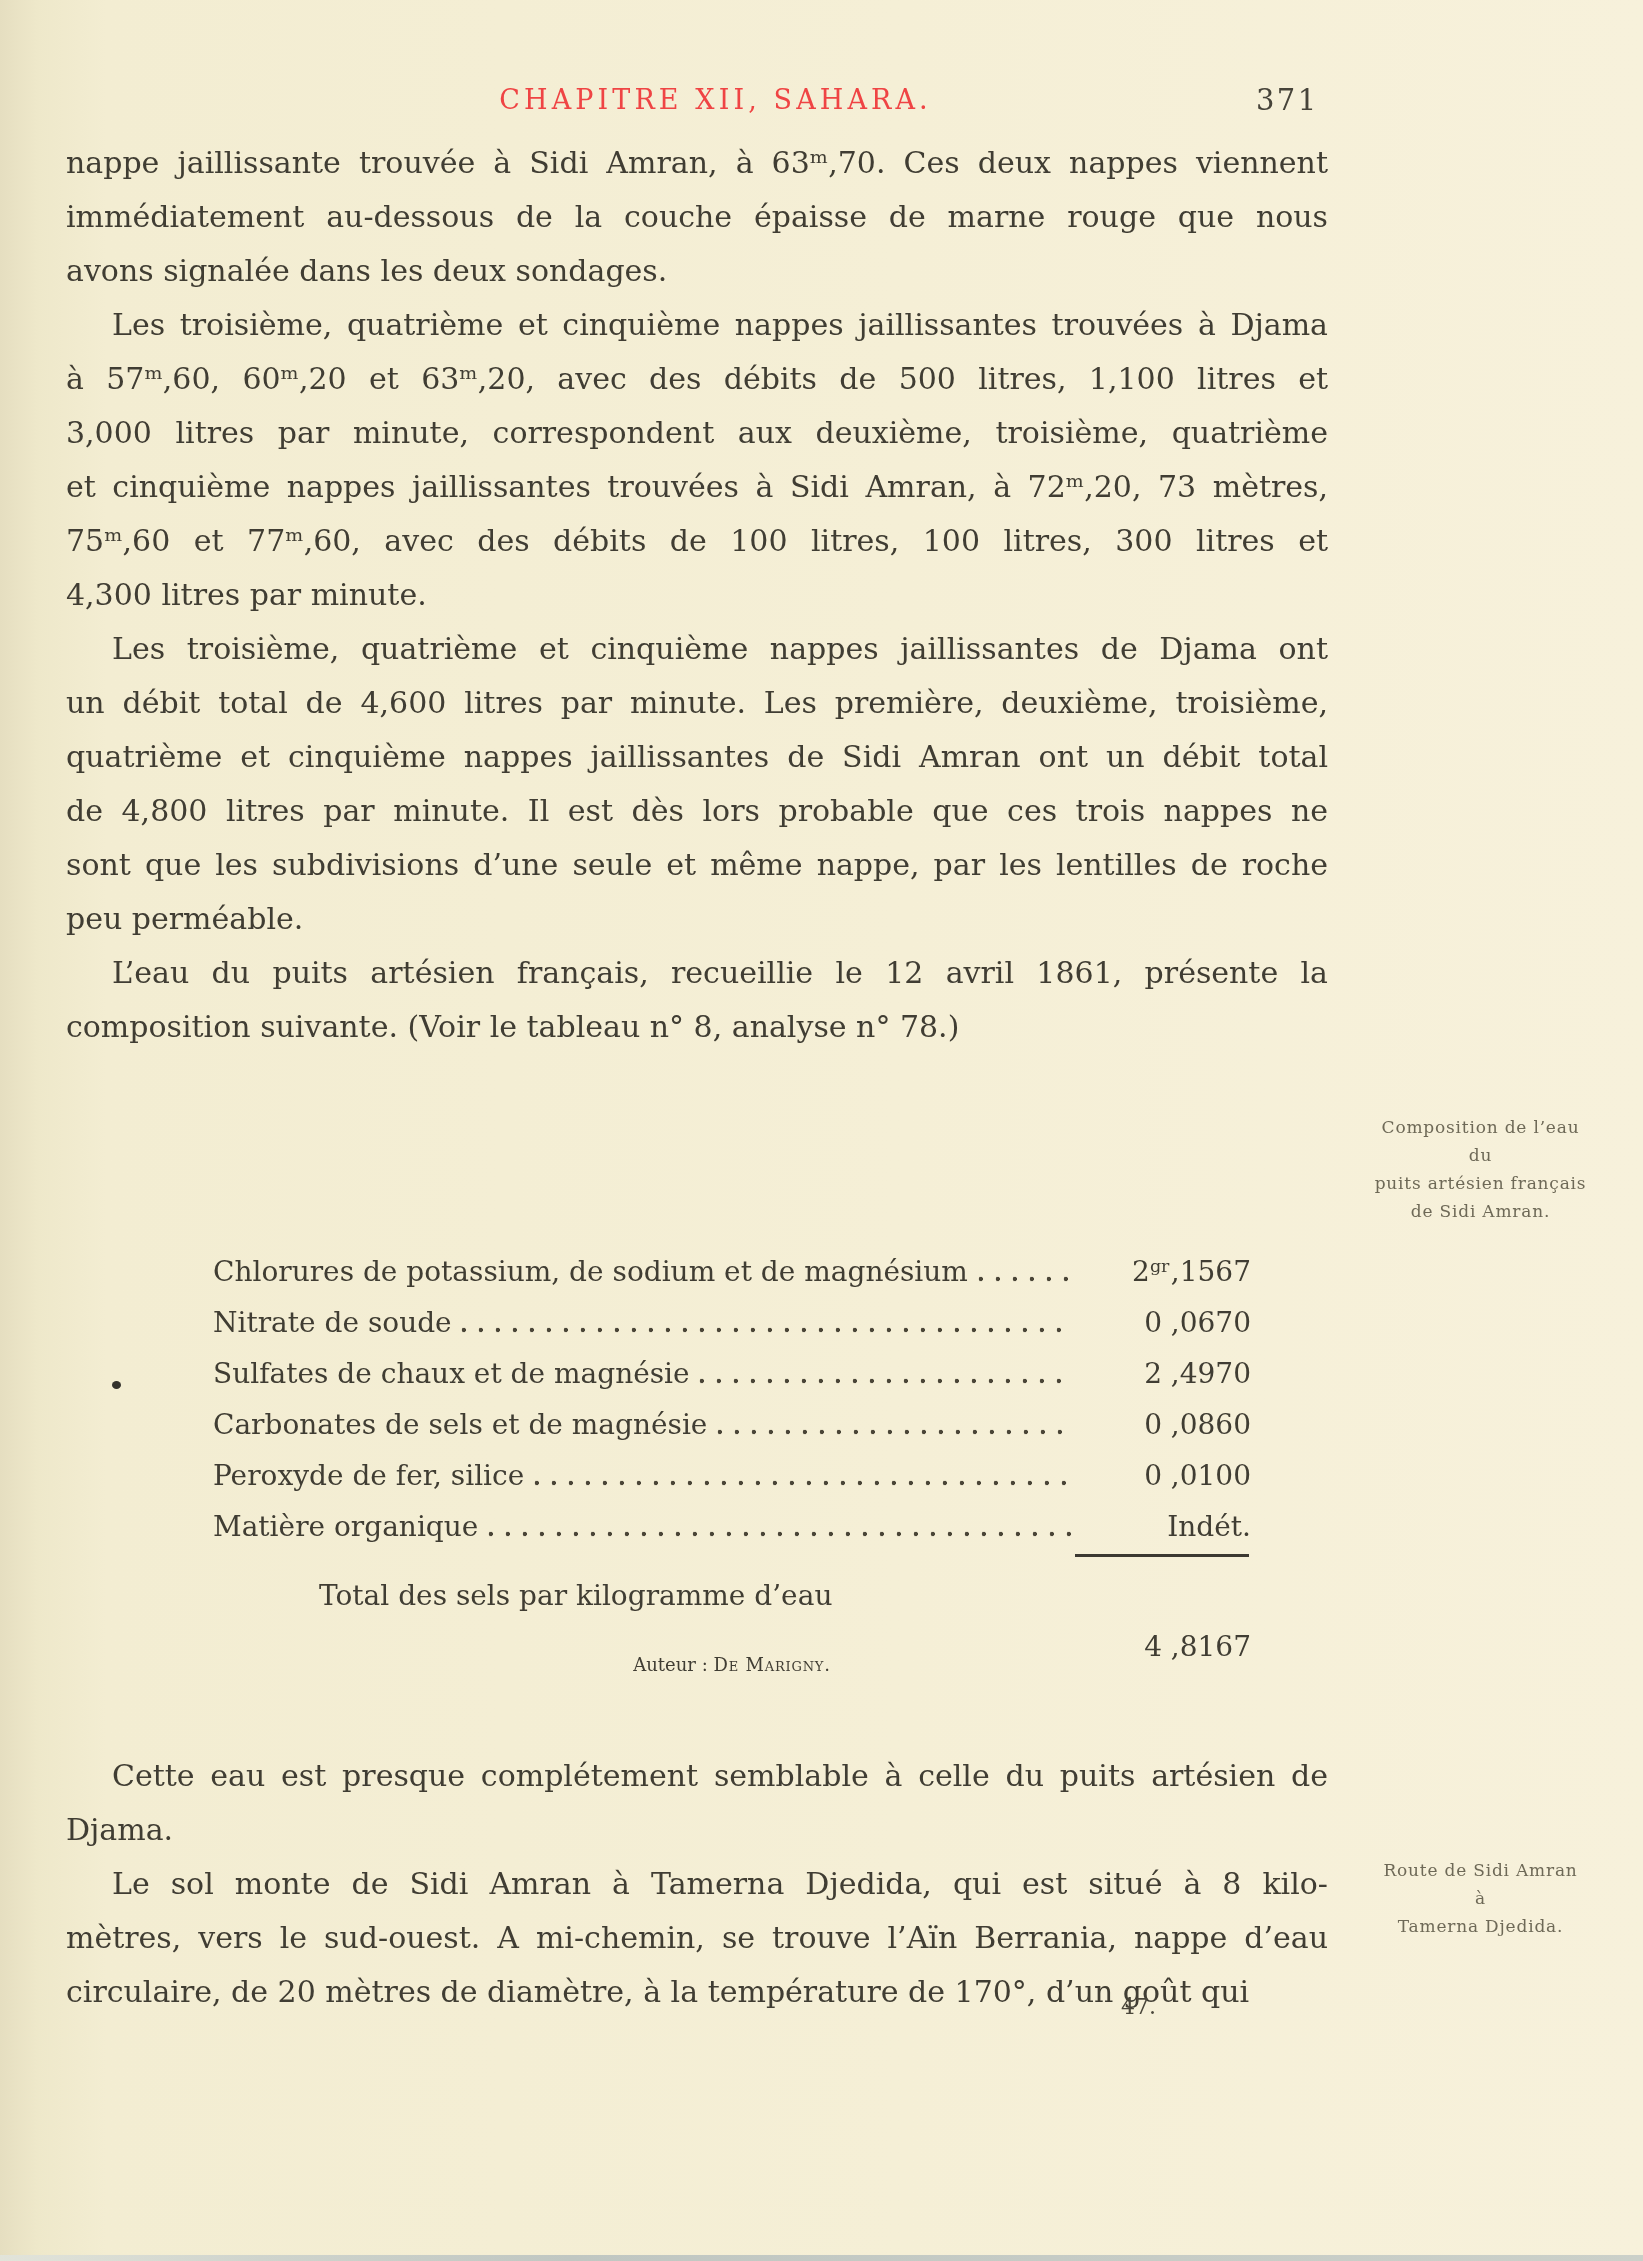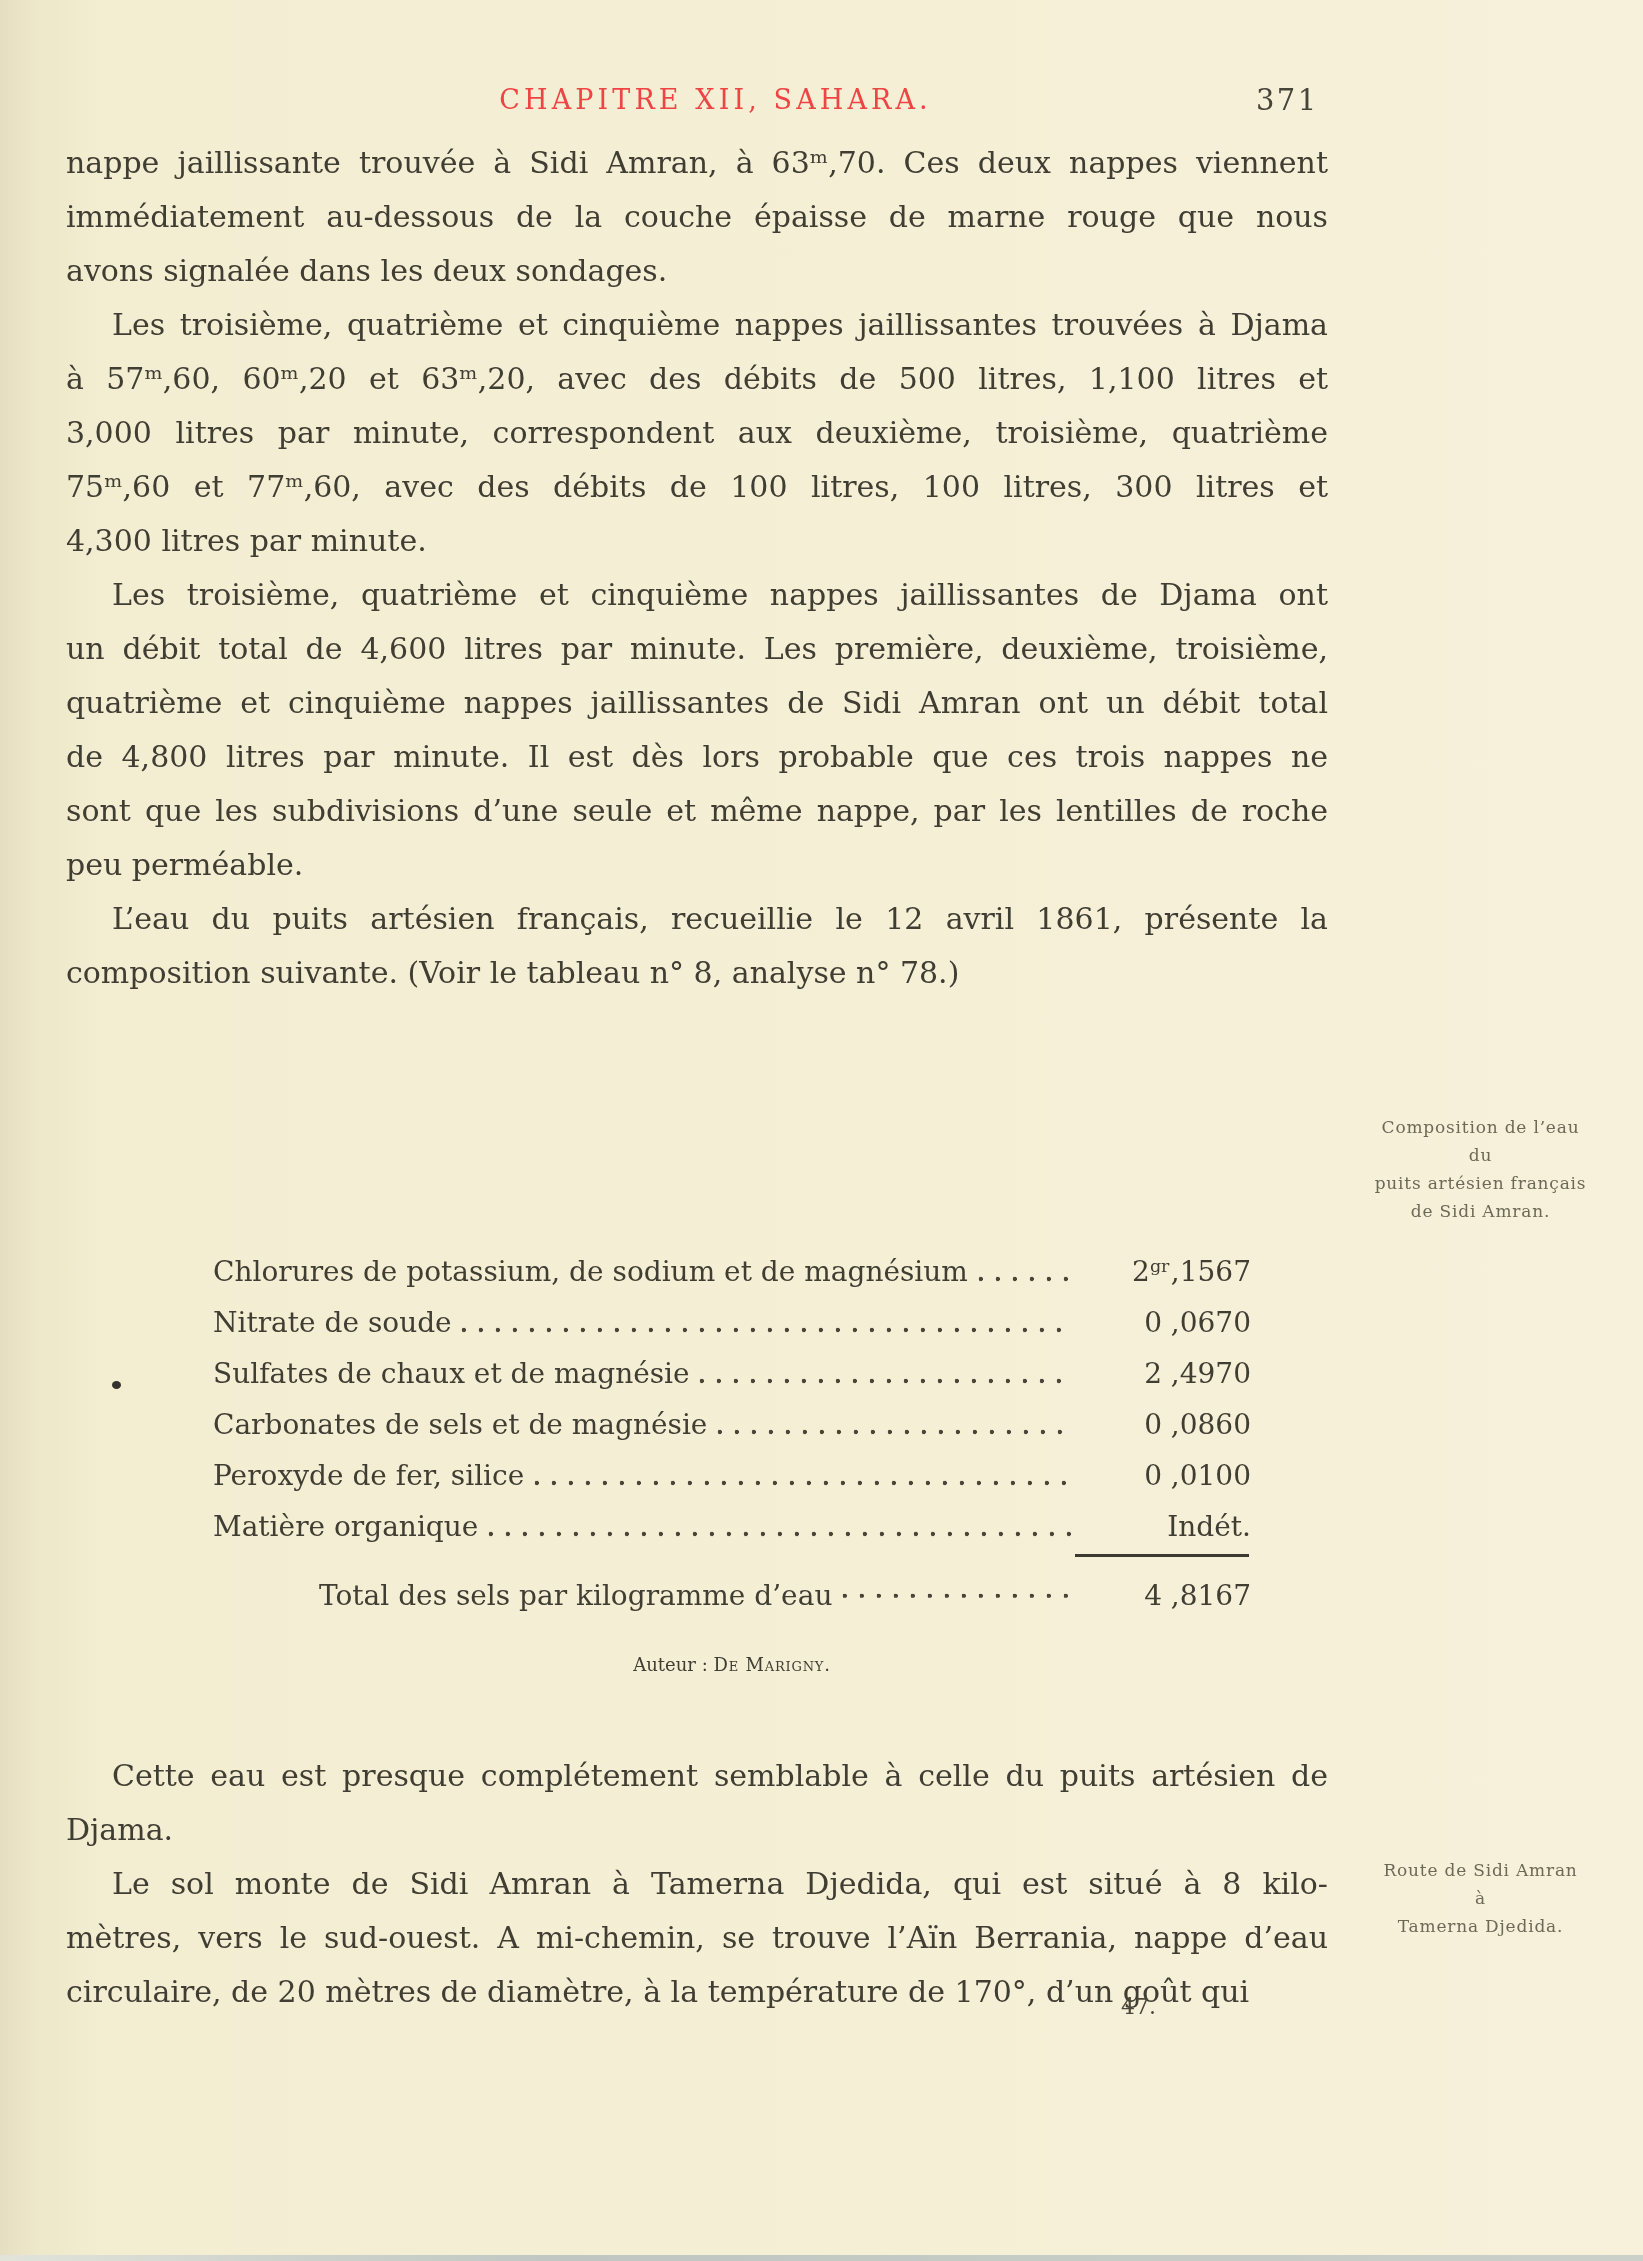--- a/index.html
+++ b/index.html
@@ -37,21 +37,21 @@
   .trow { display: flex; height: 51px; line-height: 51px; }
   .tlabel { flex: 0 0 auto; }
   .leader {
     flex: 1 1 auto; align-self: flex-end;
     height: 5.7px; margin: 0 6.5px 15.5px 9.8px;
     background-image: radial-gradient(circle at 2.8px 2.8px, #4a4537 1.9px, rgba(0,0,0,0) 2.4px);
     background-size: 17px 5.7px; background-repeat: repeat-x; background-position: left center;
   }
   .tvalue { flex: 0 0 172px; text-align: right; }
   .total-rule { margin-left: 862px; width: 174px; height: 2.4px; background: #3c3931; margin-top: 2.4px; }
-  .trow.total { margin-top: 21px; height: 36px; line-height: 36px; padding-left: 106px; }
+  .trow.total { margin-top: 21px; height: 36px; line-height: 36px; padding-left: 106px; flex-direction: column; }
   .author-line { margin-top: 33px; height: 36px; line-height: 36px; text-align: center; font-size: 18px; }
   .author-name { font-variant: small-caps; letter-spacing: 0.8px; }
 
   
   .mnote {
     position: absolute; left: 1344px; width: 273px;
     text-align: center; font-size: 17px; line-height: 28px;
     letter-spacing: 0.8px; color: #6e6957;
   }
   #mnote1 { top: 1113px; }
@@ -82,20 +82,21 @@
 <div class="textblock" id="body1">
   <div>
     <div class="line jl">nappe jaillissante trouvée à Sidi Amran, à 63ᵐ,70. Ces deux nappes viennent</div>
     <div class="line jl">immédiatement au-dessous de la couche épaisse de marne rouge que nous</div>
     <div class="line">avons signalée dans les deux sondages.</div>
   </div>
   <div>
     <div class="line jl indent">Les troisième, quatrième et cinquième nappes jaillissantes trouvées à Djama</div>
     <div class="line jl">à 57ᵐ,60, 60ᵐ,20 et 63ᵐ,20, avec des débits de 500 litres, 1,100 litres et</div>
     <div class="line jl">3,000 litres par minute, correspondent aux deuxième, troisième, quatrième</div>
+    <div class="line jl">et cinquième nappes jaillissantes trouvées à Sidi Amran, à 72ᵐ,20, 73 mètres,</div>
     <div class="line jl">75ᵐ,60 et 77ᵐ,60, avec des débits de 100 litres, 100 litres, 300 litres et</div>
     <div class="line">4,300 litres par minute.</div>
   </div>
   <div>
     <div class="line jl indent">Les troisième, quatrième et cinquième nappes jaillissantes de Djama ont</div>
     <div class="line jl">un débit total de 4,600 litres par minute. Les première, deuxième, troisième,</div>
     <div class="line jl">quatrième et cinquième nappes jaillissantes de Sidi Amran ont un débit total</div>
     <div class="line jl">de 4,800 litres par minute. Il est dès lors probable que ces trois nappes ne</div>
     <div class="line jl">sont que les subdivisions d’une seule et même nappe, par les lentilles de roche</div>
     <div class="line">peu perméable.</div>

